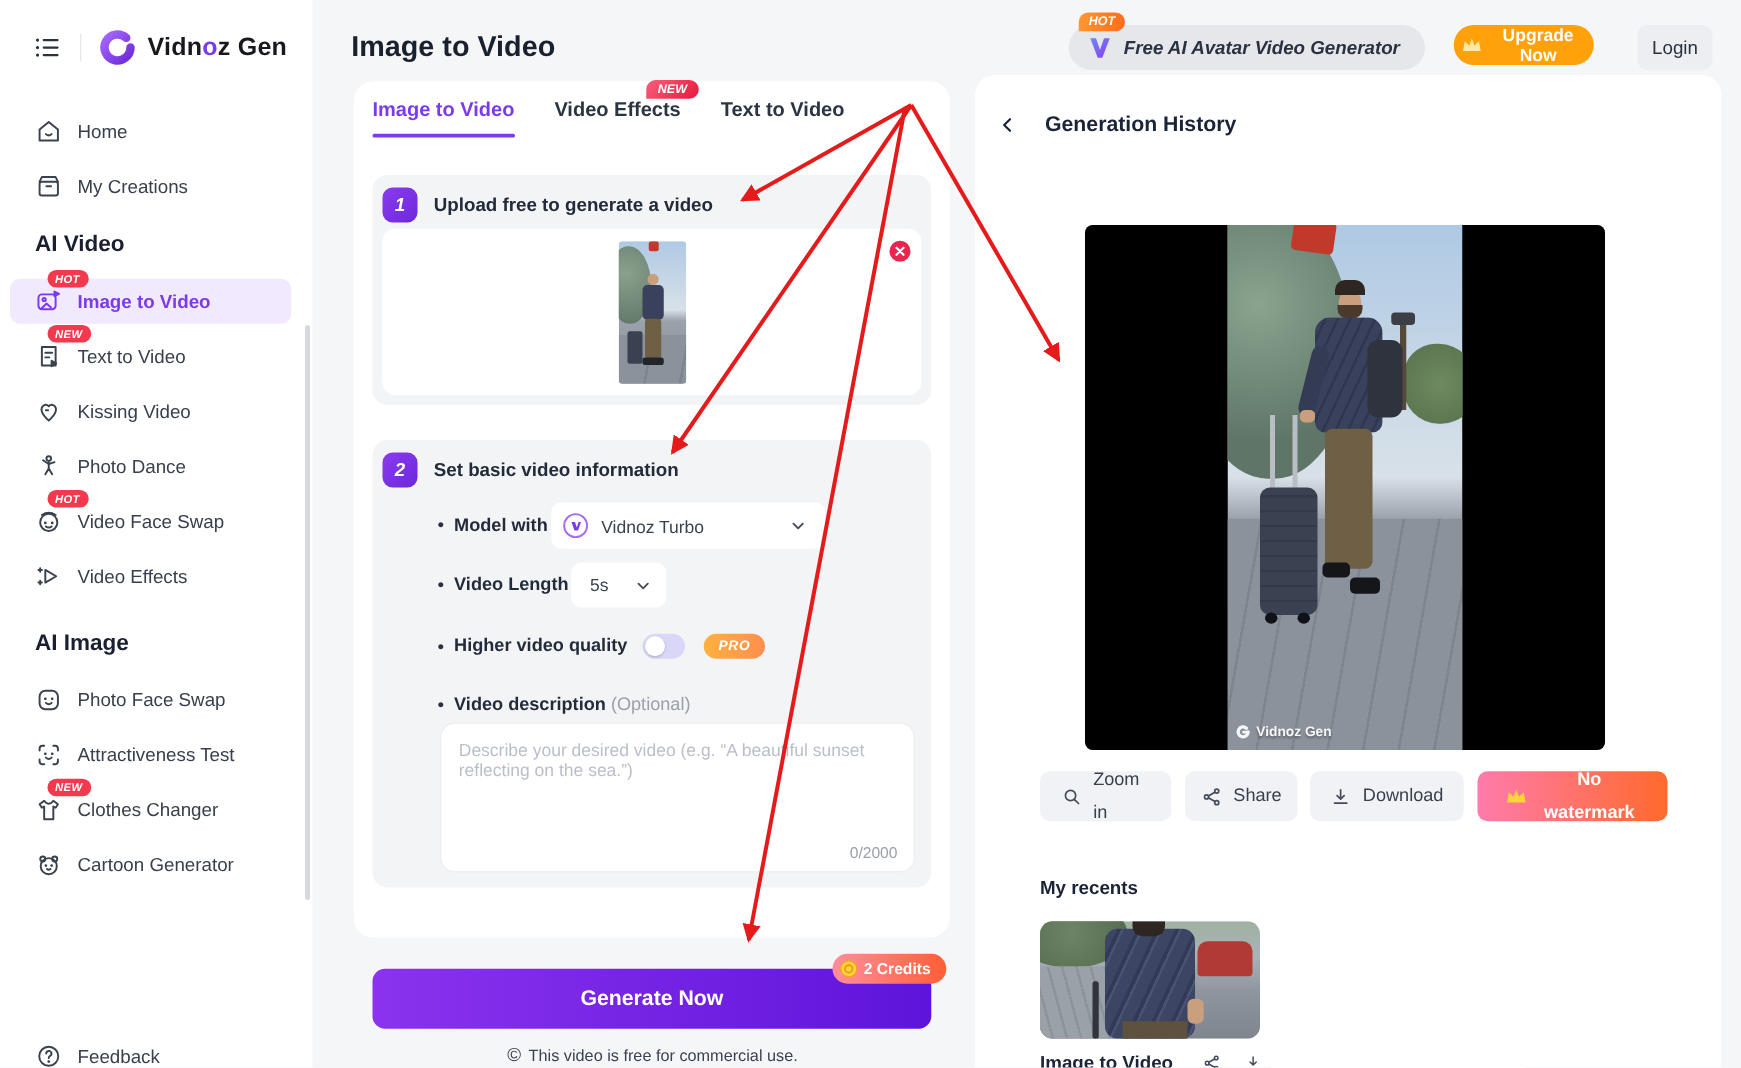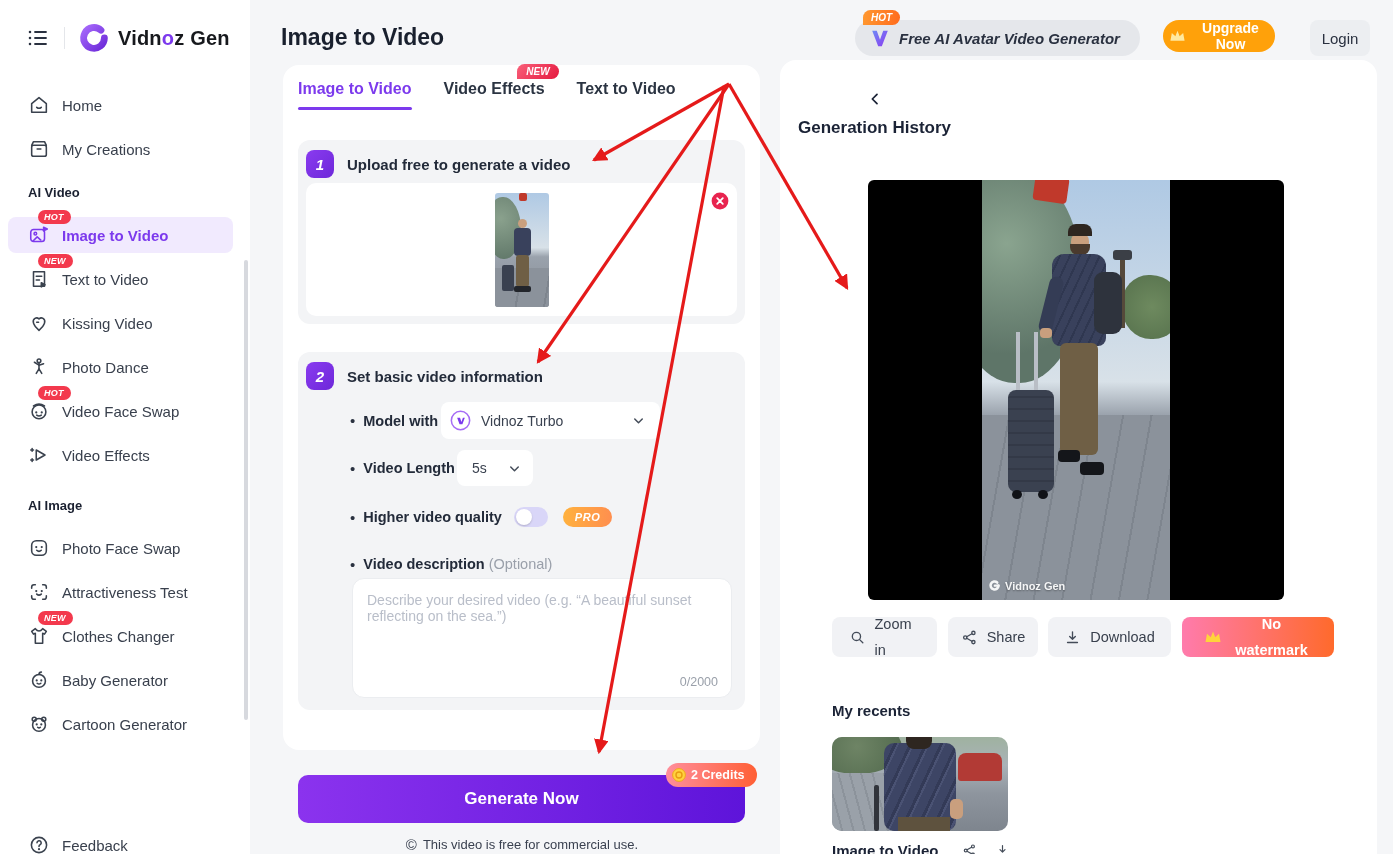--- a/index.html
+++ b/index.html
@@ -13,21 +13,21 @@
   .head-divider{width:1px;height:22px;background:#E4E6EA;margin:0 12px 0 14px;}
   .logo{display:flex;align-items:center;gap:7px;cursor:pointer;}
   .logo-text{font-size:20px;font-weight:bold;color:#17191D;letter-spacing:.2px;}
   .logo-o{color:#7C3AED;}
   .nav-item{position:relative;display:flex;align-items:center;height:36px;margin:0 17px 8px 8px;
     padding-left:20px;border-radius:8px;cursor:pointer;}
   .nav-item .nav-icn{width:22px;height:22px;display:inline-flex;flex:none;}
   .nav-item .nav-label{margin-left:12px;font-size:15px;color:#39404D;white-space:nowrap;}
   .nav-item.active{background:#F1EAFE;}
   .nav-item.active .nav-label{color:#7C3AED;font-weight:bold;}
-  .group-title{margin:18px 0 17px 28px;font-size:13px;font-weight:bold;color:#1A2030;}
+  .group-title{margin:18px 0 17px 28px;font-size:18px;font-weight:bold;color:#1A2030;}
   .grp2{margin-top:25px;}
   .nav-badge{position:absolute;left:30px;top:-7px;background:#F3394D;color:#fff;font-size:9px;
     font-weight:bold;font-style:italic;padding:2px 7px 2px 6px;border-radius:9px;letter-spacing:.3px;z-index:2;}
   .side-scrollbar{position:absolute;left:244px;top:260px;width:4px;height:460px;background:#D7D9DE;border-radius:2px;}
 
   
   .promo-pill{position:absolute;left:855px;top:20px;width:285px;height:36px;background:#E5E7EB;
     border-radius:20px;display:flex;align-items:center;gap:8px;padding-left:14px;box-sizing:border-box;cursor:pointer;}
   .promo-label{font-size:15px;font-weight:bold;font-style:italic;color:#2A3140;}
   .promo-hot{position:absolute;left:8px;top:-10px;background:linear-gradient(95deg,#FF9830,#FF6B1C);
@@ -79,21 +79,21 @@
     cursor:pointer;font-family:inherit;}
   .credits-badge{position:absolute;left:666px;top:763px;height:24px;padding:0 12px 0 6px;
     background:linear-gradient(90deg,#FF8E9C,#FF5F35);border-radius:13px;display:flex;align-items:center;gap:5px;
     color:#fff;font-size:12.5px;font-weight:bold;z-index:3;}
   .footnote{position:absolute;left:522px;top:836px;transform:translateX(-50%);display:flex;align-items:center;gap:6px;
     font-size:13px;color:#3A4150;white-space:nowrap;}
   .footnote .c-sym{font-size:15px;}
 
   
   .right-panel{position:absolute;left:780px;top:60px;width:597px;height:794px;background:#fff;border-radius:16px 16px 0 0;}
-  .gh-head{position:absolute;left:798px;top:90px;display:flex;align-items:center;gap:10px;flex-direction:column;}
+  .gh-head{position:absolute;left:798px;top:90px;display:flex;align-items:center;gap:22px;}
   .gh-title{font-size:17px;font-weight:bold;color:#1B2336;}
   .video-box{position:absolute;left:868px;top:180px;width:416px;height:420px;background:#000;border-radius:6px;
     display:flex;justify-content:center;overflow:hidden;cursor:pointer;}
   .vp{position:relative;width:188px;height:420px;overflow:hidden;}
   .watermark{position:absolute;left:6px;bottom:8px;display:flex;align-items:center;gap:4px;opacity:.92;}
   .watermark span{color:#fff;font-size:11px;font-weight:bold;text-shadow:0 1px 2px rgba(0,0,0,.4);}
   .action-btn{position:absolute;top:617px;height:40px;background:#F1F2F5;border:none;border-radius:8px;
     color:#39404D;font-size:14.5px;display:flex;align-items:center;justify-content:center;gap:9px;
     cursor:pointer;font-family:inherit;overflow:visible;}
   .action-btn .lbl{white-space:nowrap;}
@@ -260,31 +260,20 @@
         <span class="nav-icn">
           <svg width="22" height="22" viewBox="0 0 24 24" fill="none" stroke="#3A424E" stroke-width="1.7" stroke-linecap="round" stroke-linejoin="round">
             <path d="M8 4 4 7l2 3 2-1v11h8V9l2 1 2-3-4-3q-2 2.5-4 2.5T8 4z"></path>
           </svg>
           </span>
         <span class="nav-label">Clothes Changer</span>
       </div>
       <div class="nav-item">
         <span class="nav-icn">
           <svg width="22" height="22" viewBox="0 0 24 24" fill="none" stroke="#3A424E" stroke-width="1.7" stroke-linecap="round" stroke-linejoin="round">
-            <circle cx="12" cy="13" r="7"></circle>
-              <path d="M12 6q0-2.6 2.6-2.6"></path>
-            <path d="M9.5 12.5h.01M14.5 12.5h.01" stroke-width="2.4"></path>
-              <path d="M10 15.5q2 1.8 4 0"></path>
-          </svg>
-          </span>
-        <span class="nav-label">Baby Generator</span>
-      </div>
-      <div class="nav-item">
-        <span class="nav-icn">
-          <svg width="22" height="22" viewBox="0 0 24 24" fill="none" stroke="#3A424E" stroke-width="1.7" stroke-linecap="round" stroke-linejoin="round">
             <circle cx="6.8" cy="6.8" r="2.2"></circle>
               <circle cx="17.2" cy="6.8" r="2.2"></circle>
               <circle cx="12" cy="13" r="7"></circle>
             <path d="M9.5 12.5h.01M14.5 12.5h.01" stroke-width="2.4"></path>
               <path d="M10.5 15.5q1.5 1.4 3 0"></path>
           </svg>
           </span>
         <span class="nav-label">Cartoon Generator</span>
       </div>
     </div>

